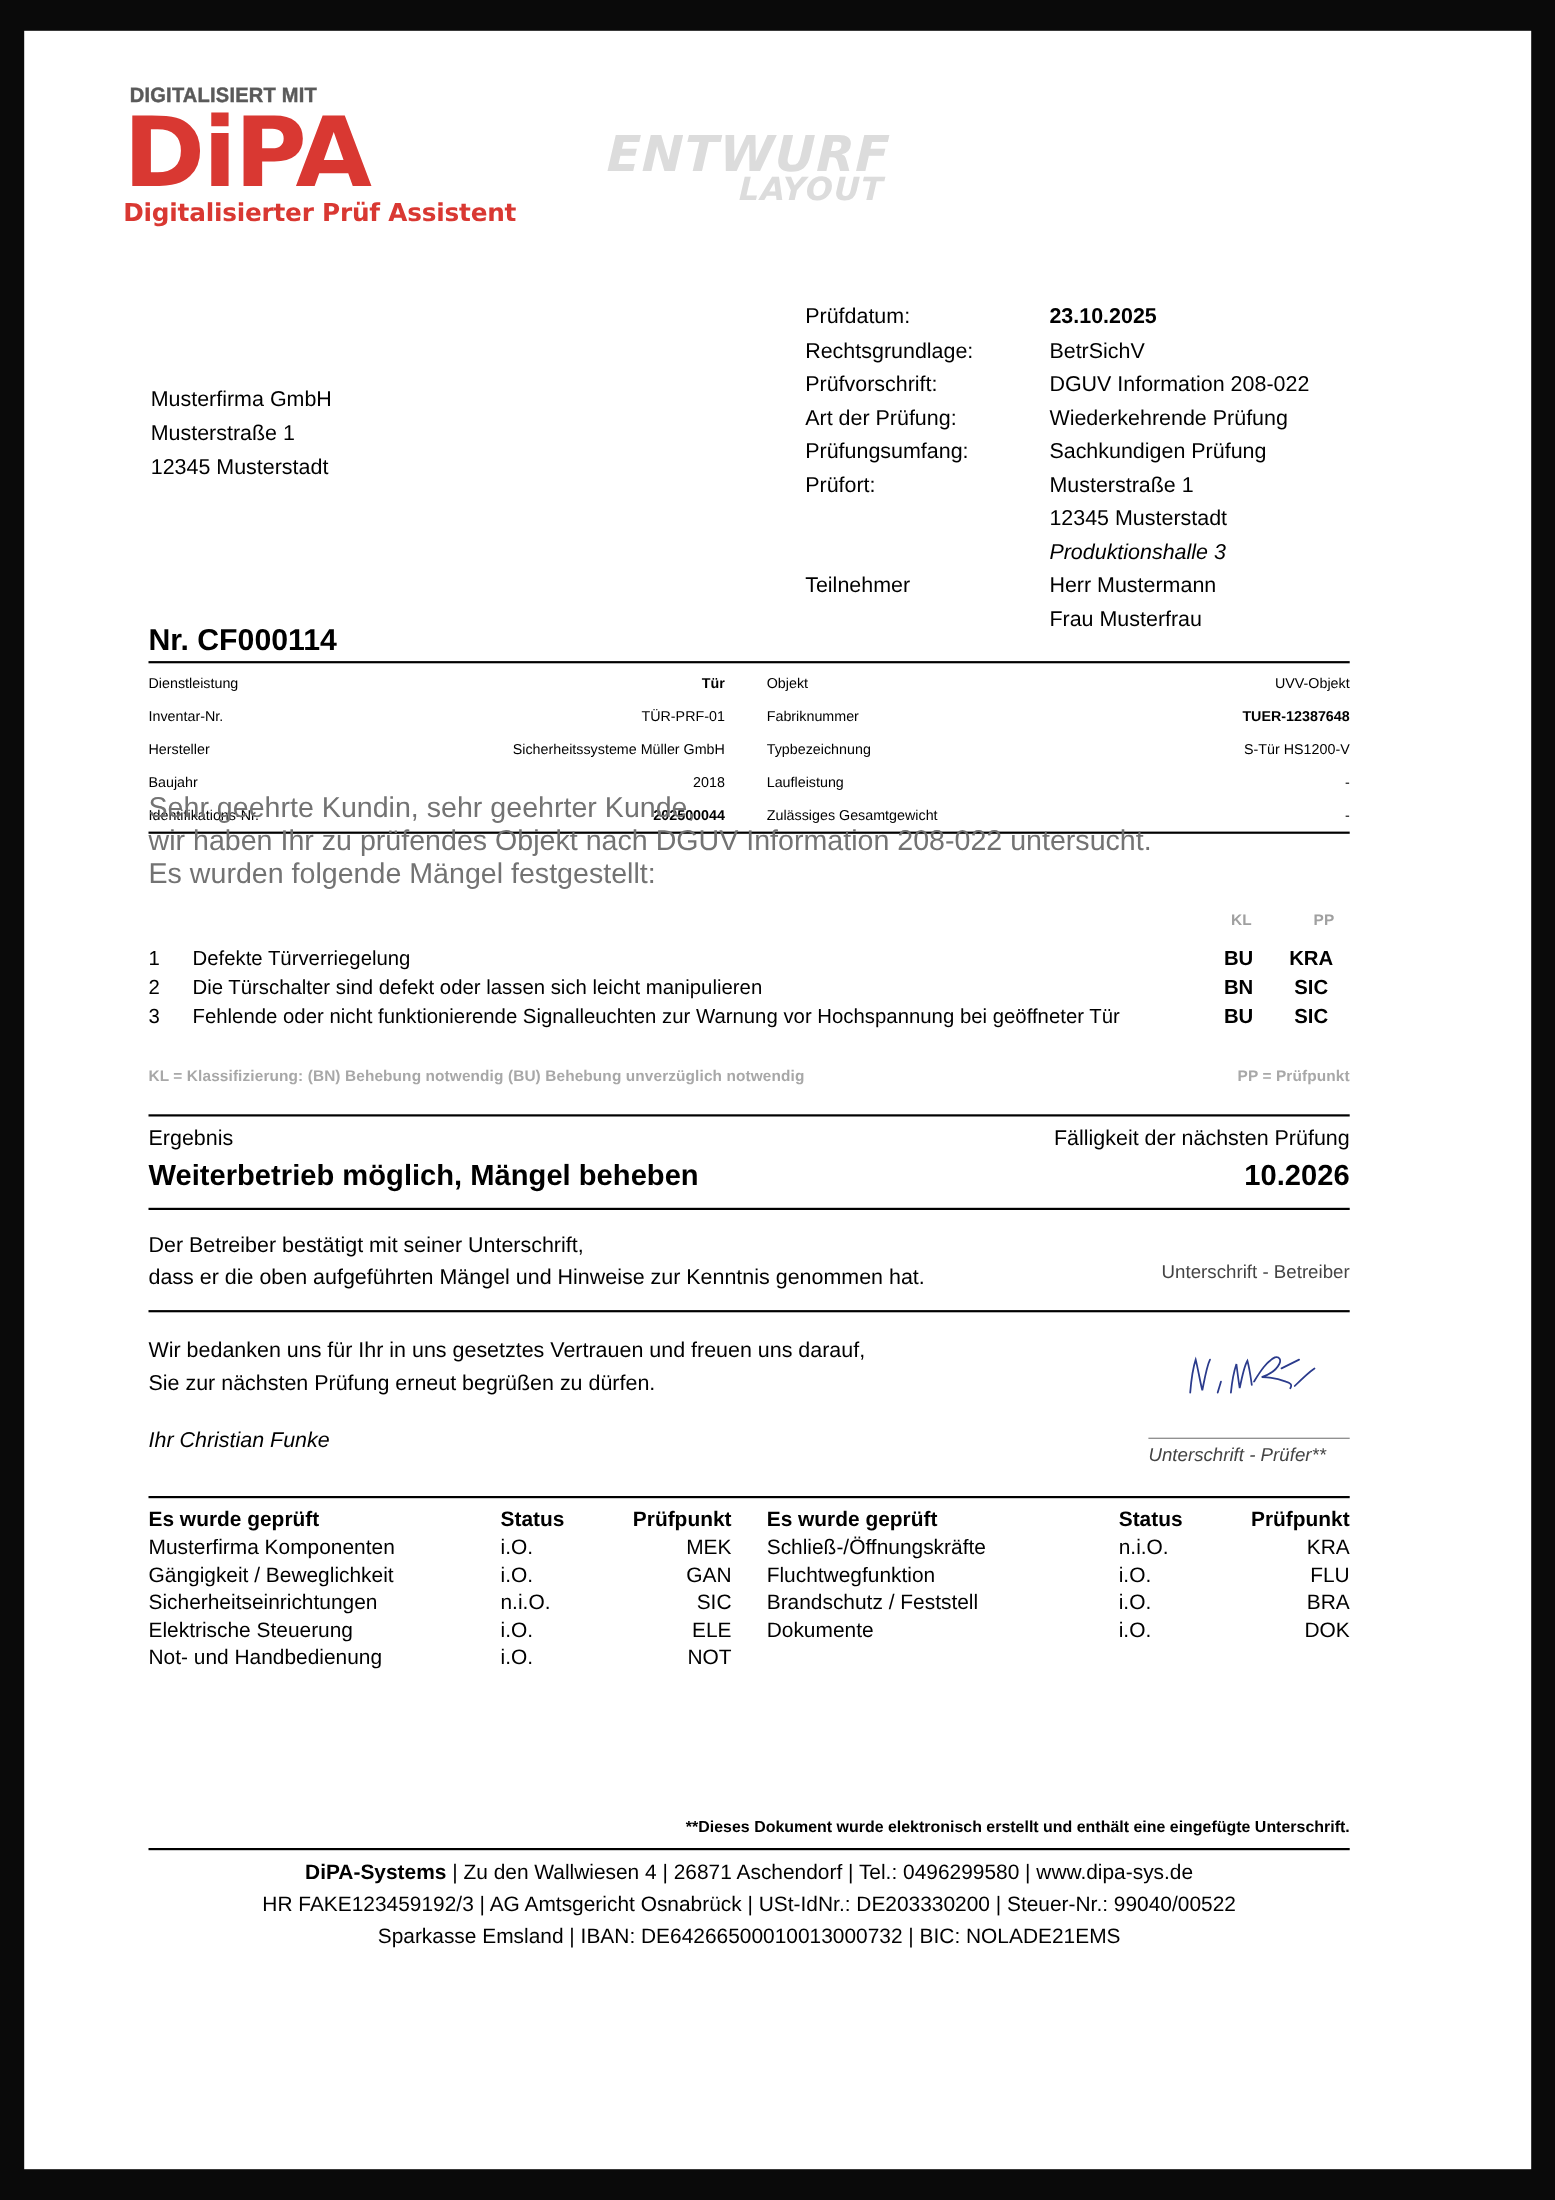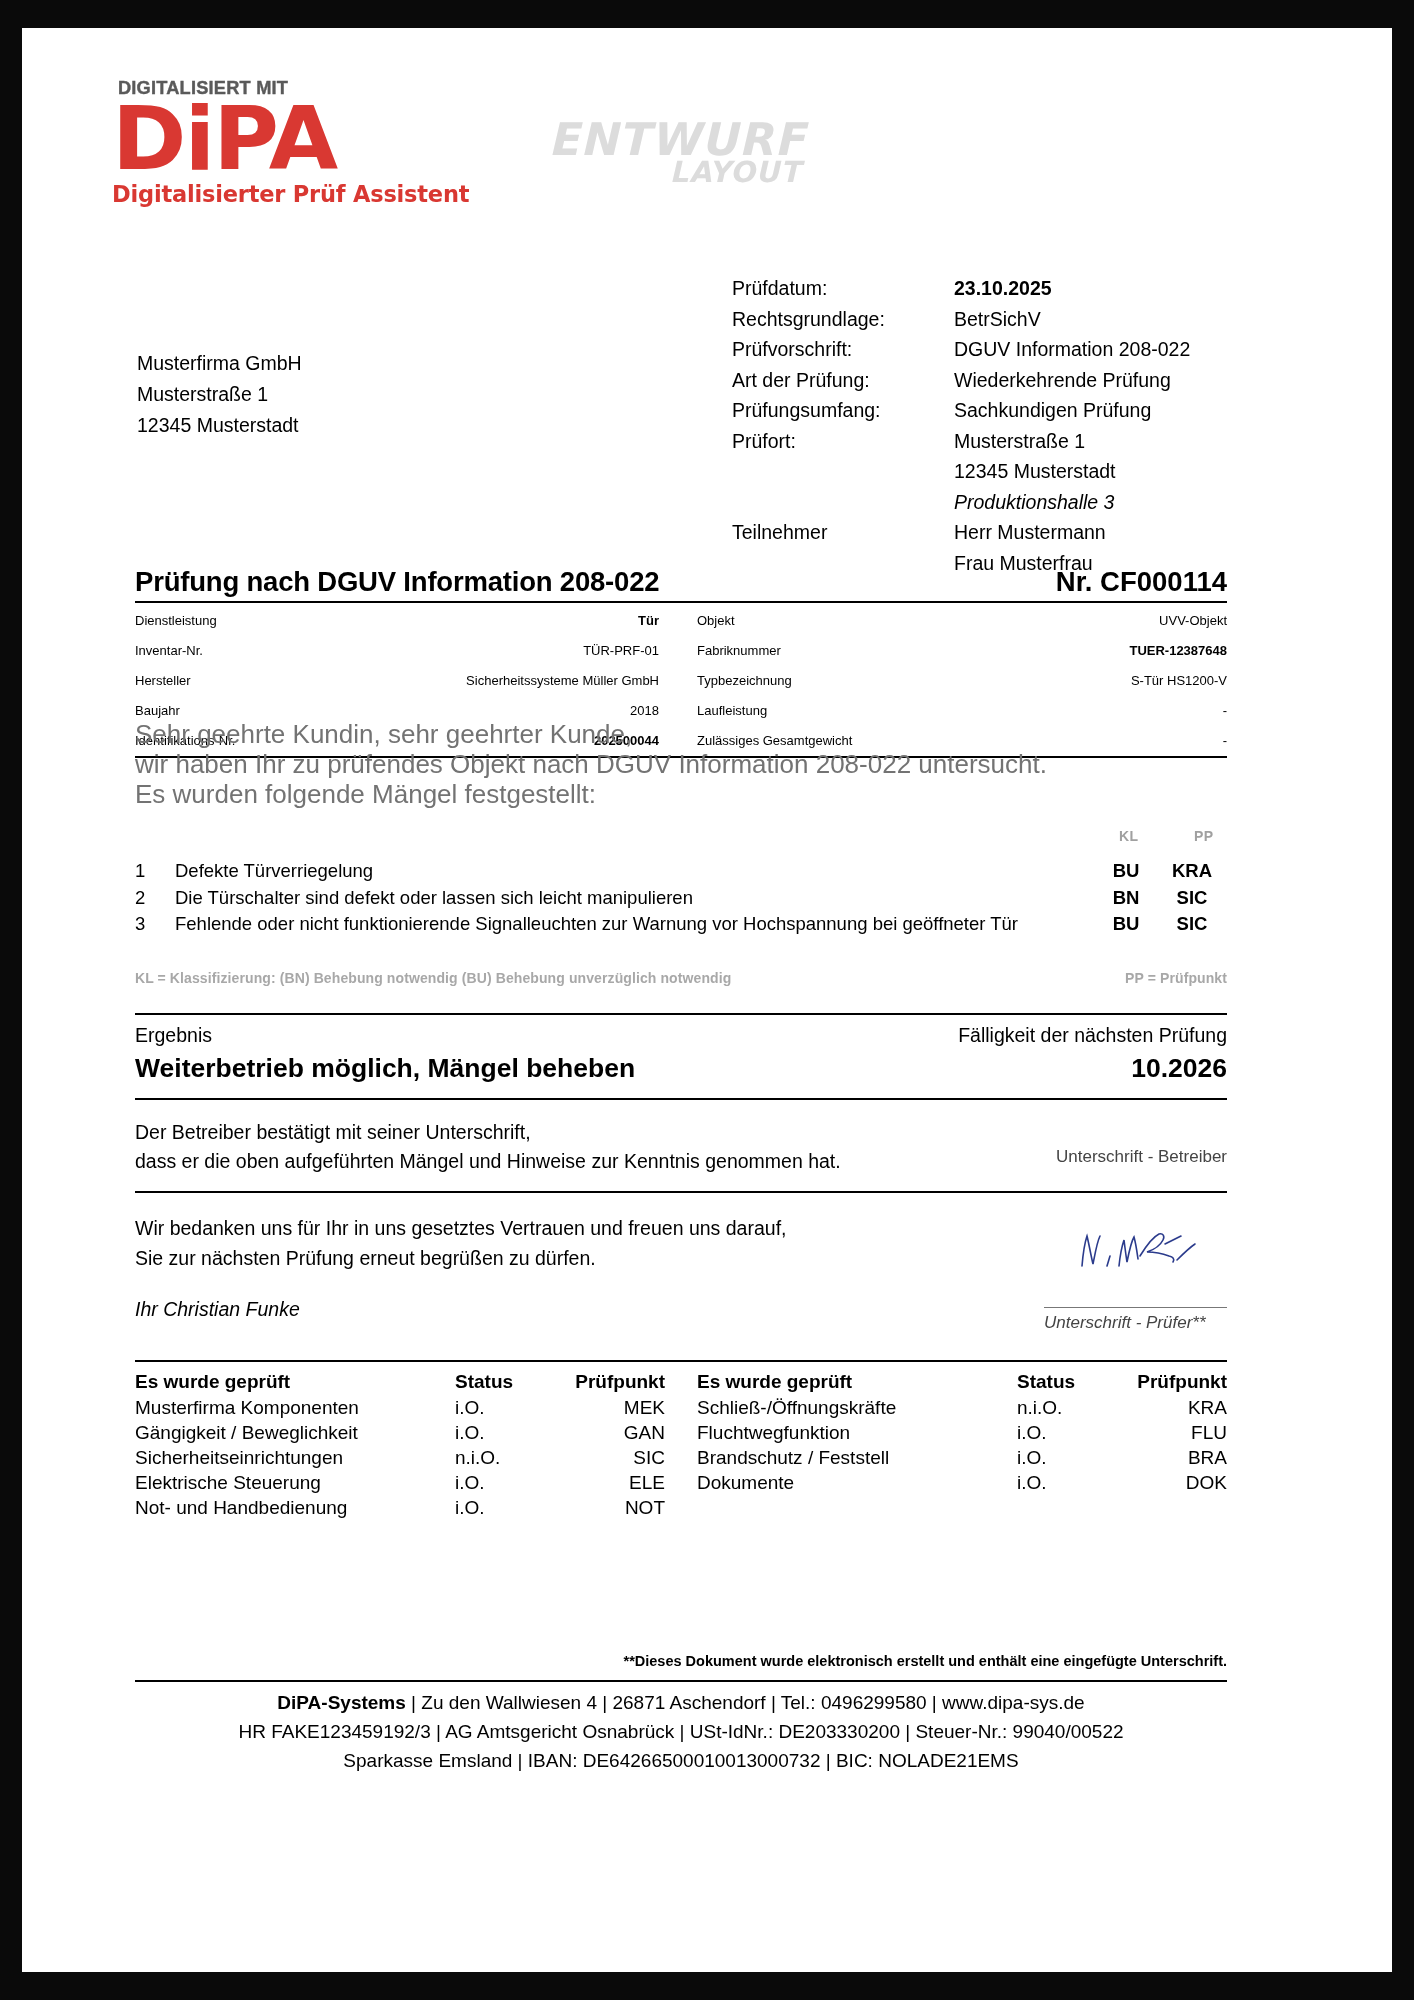--- a/index.html
+++ b/index.html
@@ -458,21 +458,20 @@
           <div class="meta-label">Teilnehmer</div>
           <div class="meta-value">Herr Mustermann</div>
         </div>
         <div class="meta-row">
           <div class="meta-label"></div>
           <div class="meta-value">Frau Musterfrau</div>
         </div>
       </div>
 
     <div class="title-row">
-      <div class="title-main">Prüfung nach DGUV Information 208-022</div>
       <div class="title-nr">Nr. CF000114</div>
     </div>
     <div class="rule" style="left:113px; top:573px; width:1092px;"></div>
 
     <div class="datatable" id="dt-host">
         <div class="dt-row">
           <div class="dt-cell-l">Dienstleistung</div>
           <div class="dt-cell-v bold">Tür</div>
           <div class="dt-cell-l2">Objekt</div>
           <div class="dt-cell-v2">UVV-Objekt</div>

